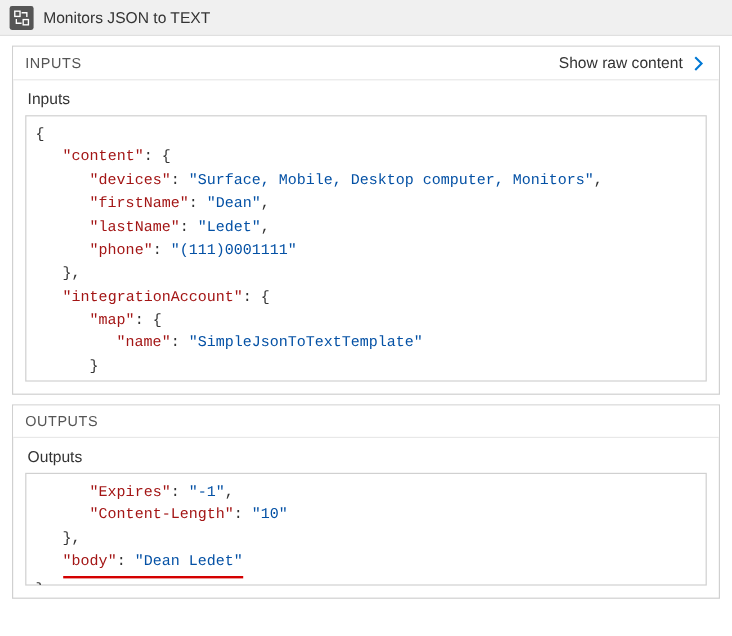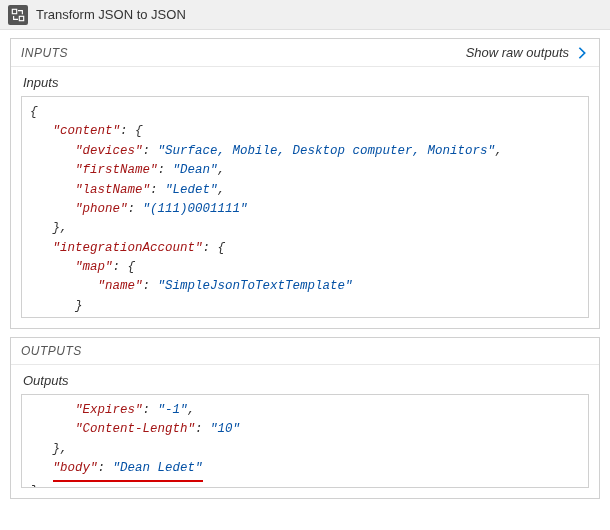--- a/index.html
+++ b/index.html
@@ -29,21 +29,20 @@
     justify-content: center;
     margin-right: 8px;
     border-radius: 2px;
   }
   .title-bar .icon-box svg { width: 14px; height: 14px; }
   .title-text { font-size: 13px; color: #333; }
   .panel-outer {
     border: 1px solid #d0d0d0;
     margin: 8px 10px;
     background: #fff;
-    font-style: italic;
   }
   .panel-header {
     display: flex;
     align-items: center;
     justify-content: space-between;
     padding: 6px 10px;
     border-bottom: 1px solid #e8e8e8;
     background: #fff;
   }
   .panel-header .heading {
@@ -111,28 +110,28 @@
   <span class="icon-box">
     <svg viewBox="0 0 16 16">
         <g fill="none" stroke="#fff" stroke-width="1.3">
       <rect x="1.5" y="1.5" width="5" height="5"></rect>
       <rect x="9.5" y="9.5" width="5" height="5"></rect>
       <path d="M8 3 H13 V7"></path>
       <path d="M8 13 H3 V9"></path>
     </g>
       </svg>
   </span>
-  <span class="title-text">Transform JSON to JSON</span>
+  <span class="title-text">Monitors JSON to TEXT</span>
 </div>
 
 <div class="panel-outer">
   <div class="panel-header">
     <span class="heading">INPUTS</span>
     <span class="raw-link">
-      <span>Show raw outputs</span>
+      <span>Show raw content</span>
       <svg viewBox="0 0 16 16">
         <path d="M5 2 L11 8 L5 14" fill="none" stroke="#0078d4" stroke-width="2"></path>
       </svg>
     </span>
   </div>
   <div class="sub-label">Inputs</div>
   <div class="code-frame">
     <div class="code-scroll inputs-scroll">
       <pre id="inputs-pre"><span class="p">{</span>
    <span class="k">"content"</span><span class="p">: {</span>

